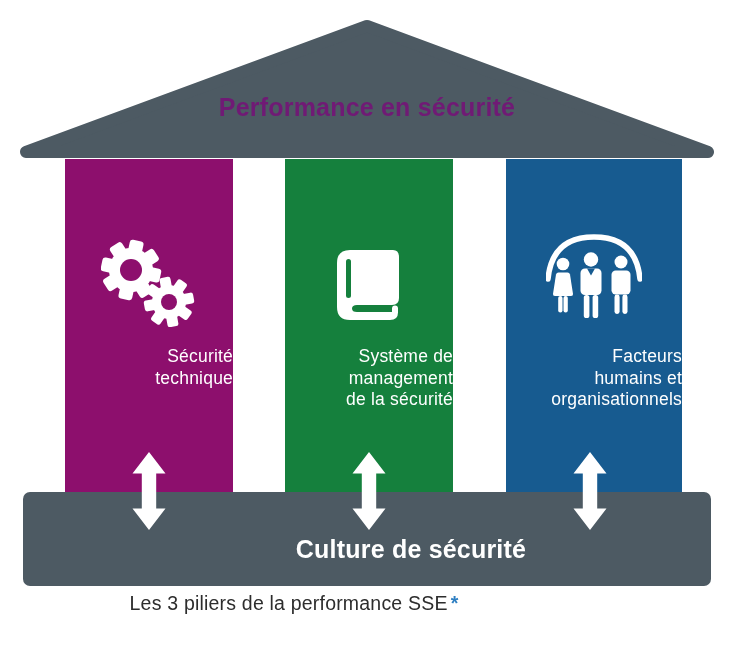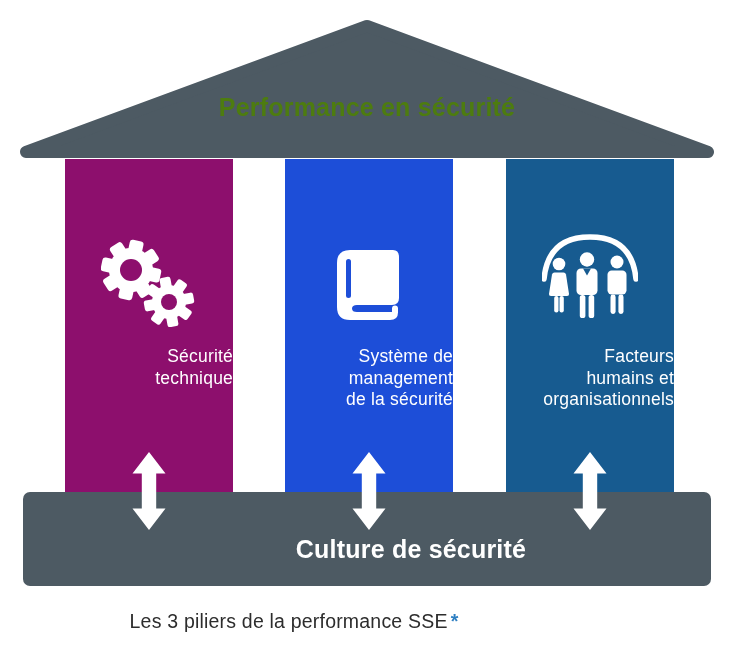--- a/index.html
+++ b/index.html
@@ -3,21 +3,21 @@
 <meta charset="utf-8">
 <style>
   html,body { margin:0; padding:0; background:#ffffff; }
   .canvas {
     position:relative; width:734px; height:660px; background:#ffffff;
     font-family:"Liberation Sans","DejaVu Sans",sans-serif; overflow:hidden;
   }
   .roof { position:absolute; left:0; top:0; width:734px; height:170px; }
   .roof-label {
     position:absolute; top:93px; left:0; width:734px; text-align:center;
-    font-size:25px; font-weight:bold; color:#4d7c0f; letter-spacing:.2px;
+    font-size:25px; font-weight:bold; color:#701a75; letter-spacing:.2px;
   }
   .pillar { position:absolute; top:159px; width:168px; height:333px; }
   .pillar-1 { left:65px; }
   .pillar-2 { left:285px; }
   .pillar-3 { left:506px; }
   .icon { position:absolute; left:50%; transform:translateX(-50%); }
   .gears  { top:80px; width:96px; height:88px; }
   .book   { top:91px; width:64px; height:70px; }
   .people { top:75px; width:96px; height:89px; }
   .pillar-label {
@@ -28,21 +28,21 @@
   .base { position:absolute; left:23px; top:492px; width:688px; height:94px; border-radius:7px; }
   .base-label {
     position:absolute; top:535px; left:0; width:734px; text-align:center;
     font-size:25px; font-weight:bold; color:#ffffff; letter-spacing:.2px;margin-left:44px;
   }
   .arrow { position:absolute; top:452px; width:34px; height:78px; }
   .arrow-1 { left:132px; }
   .arrow-2 { left:352px; }
   .arrow-3 { left:573px; }
   .caption {
-    position:absolute; top:610px; left:0; width:588px; text-align:center;
+    position:absolute; top:592px; left:0; width:588px; text-align:center;
     font-size:19.5px; font-weight:500; letter-spacing:.2px;
   }
   .caption .asterisk { font-weight:bold; margin-left:3px; }
 </style>
 </head>
 <body>
 
 <div class="canvas">
 
   <svg class="roof" viewBox="0 0 734 170" aria-hidden="true">
@@ -79,36 +79,36 @@
           </g>
           <circle cx="68" cy="63" r="8" fill="#000000"></circle>
         </mask>
       </defs>
       <rect width="96" height="88" fill="#ffffff" mask="url(#m-gears)"></rect>
     </svg>
     <div class="pillar-label">Sécurité
 technique</div>
   </div>
 
-  <div class="pillar pillar-2" style="background-color: #1d4ed8;">
+  <div class="pillar pillar-2" style="background-color: #15803d;">
     <svg class="icon book" viewBox="0 0 64 70" aria-hidden="true">
       <defs>
         <mask id="m-book" maskUnits="userSpaceOnUse" x="0" y="0" width="64" height="70">
           <path fill="#ffffff" d="M13 0 H56 Q62 0 62 7 V48 Q62 55 55 55 H20 Q15 55 15 58.5 Q15 62 20 62 H55 V58.5 Q55 55.5 58 55.5 Q61 55.5 61 58.5 V62.5 Q61 70 53 70 H13 Q0 70 0 57 V13 Q0 0 13 0 Z"></path>
           <rect x="9" y="9" width="5" height="39" rx="2.5" fill="#000000"></rect>
         </mask>
       </defs>
       <rect width="64" height="70" fill="#ffffff" mask="url(#m-book)"></rect>
     </svg>
     <div class="pillar-label">Système de
 management
 de la sécurité</div>
   </div>
 
-  <div class="pillar pillar-3" style="background-color: rgb(23, 91, 144);">
+  <div class="pillar pillar-3" style="background-color: rgb(23, 91, 144); padding-left: 8px;">
     <svg class="icon people" viewBox="0 0 96 89" aria-hidden="true">
       <defs>
         <mask id="m-people" maskUnits="userSpaceOnUse" x="0" y="0" width="96" height="89">
           <path d="M2 45 Q6 3 48 3 Q90 3 94 45" fill="none" stroke="#ffffff" stroke-width="5.5" stroke-linecap="round"></path>
           <g fill="#ffffff">
             <circle cx="17" cy="30" r="6.3"></circle>
             <path d="M12.5 38.5 H21.5 Q23.5 38.5 24 40.5 L27 60 Q27.3 62 25 62 H9 Q6.7 62 7 60 L10 40.5 Q10.5 38.5 12.5 38.5 Z"></path>
             <rect x="12.2" y="62" width="4.3" height="16.5" rx="2.1"></rect>
             <rect x="17.5" y="62" width="4.3" height="16.5" rx="2.1"></rect>
             <circle cx="45" cy="25.5" r="7.2"></circle>

